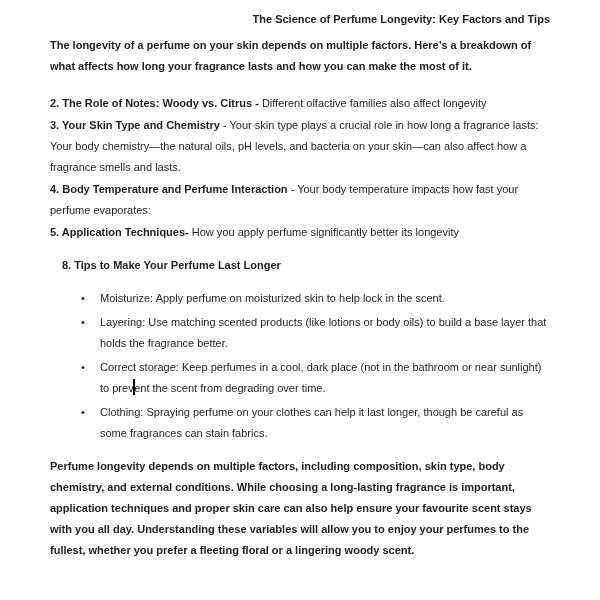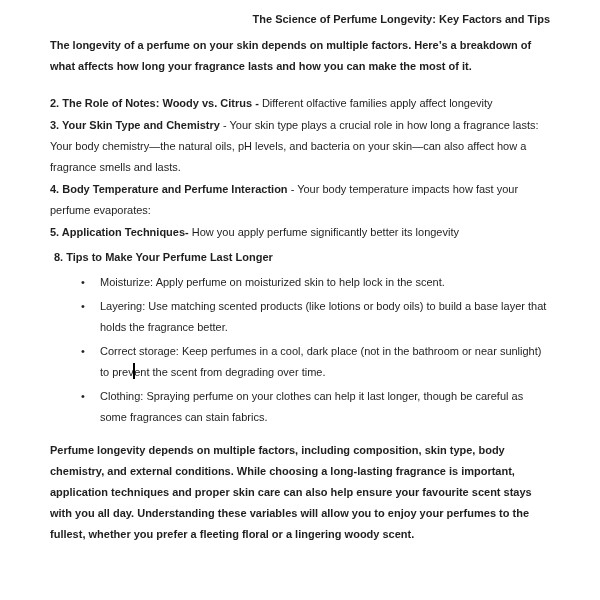--- a/index.html
+++ b/index.html
@@ -20,21 +20,21 @@
   }
   .doc-title {
     font-weight: bold;
     text-align: right;
     margin: 0 0 5px 0;
   }
   p.para { margin: 0 0 1px 0; }
   .lead { font-weight: bold; }
   .body-text { font-weight: normal; }
   .bold-para { font-weight: bold; margin: 0 0 16px 0; }
-  .tips-heading { font-weight: bold; margin: 4px; }
+  .tips-heading { font-weight: bold; margin: 12px; }
   ul.tips {
     list-style: none;
     margin: 2px 0 12px 0;
     padding: 0;
   }
   ul.tips li {
     position: relative;
     padding-left: 50px;
     margin-bottom: 3px;
   }
@@ -57,21 +57,21 @@
 </head>
 <body>
 
 <div class="doc-canvas">
 
   <p class="doc-title">The Science of Perfume Longevity: Key Factors and Tips</p>
 
   <p class="bold-para">The longevity of a perfume on your skin depends on multiple factors. Here’s a breakdown of what affects how long your fragrance lasts and how you can make the most of it.</p>
 
 
-  <p class="para"><span class="lead">2. The Role of Notes: Woody vs. Citrus - </span><span class="body-text">Different olfactive families apply affect longevity</span></p>
+  <p class="para"><span class="lead">2. The Role of Notes: Woody vs. Citrus - </span><span class="body-text">Different olfactive families also affect longevity</span></p>
 
   <p class="para"><span class="lead">3. Your Skin Type and Chemistry</span><span class="body-text"> - Your skin type plays a crucial role in how long a fragrance lasts: Your body chemistry—the natural oils, pH levels, and bacteria on your skin—can also affect how a fragrance smells and lasts.</span></p>
 
   <p class="para"><span class="lead">4. Body Temperature and Perfume Interaction</span><span class="body-text"> - Your body temperature impacts how fast your perfume evaporates:</span></p>
 
   <p class="para"><span class="lead">5. Application Techniques-</span><span class="body-text"> How you apply perfume significantly better its longevity</span></p>
 
 
   <p class="tips-heading">8. Tips to Make Your Perfume Last Longer</p>
 

